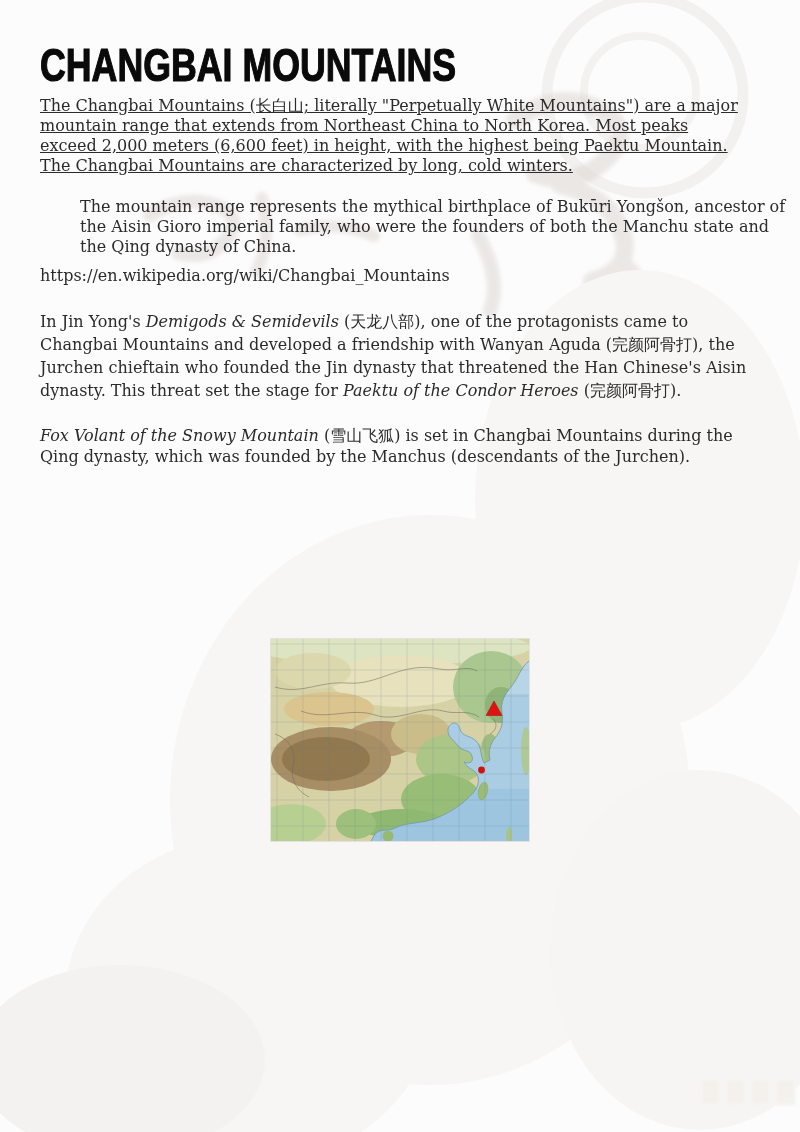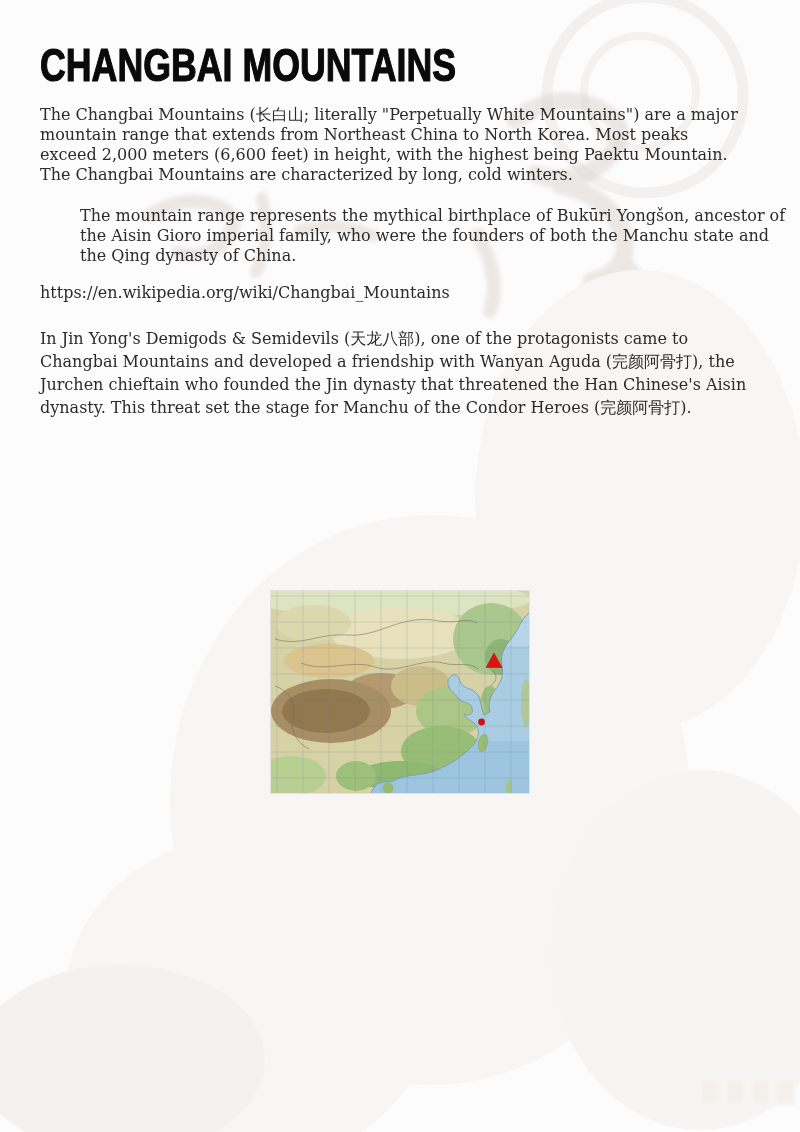--- a/index.html
+++ b/index.html
@@ -27,26 +27,26 @@
     margin:0;white-space:nowrap;
     font-family:"Liberation Sans", sans-serif;
     font-weight:900;font-size:47px;line-height:38px;letter-spacing:0;
     color:#0a0a0a;-webkit-text-stroke:1.2px #0a0a0a;
     transform:scaleX(.76);transform-origin:0 50%;
   }
   .bodytext{
     width:724px;margin:0;white-space:pre-wrap;
     font-size:16px;color:#2b2b2b;
   }
-  .p-intro  {margin-top:21px;line-height:20px;}
+  .p-intro  {margin-top:12px;line-height:20px;text-decoration:underline;}
   .p-myth   {margin-top:21px;line-height:20px;margin-left:40px;}
-  .p-url    {margin-top:17px;line-height:20px;}
+  .p-url    {margin-top:9px;line-height:20px;}
   .p-jinyong{margin-top:24px;line-height:23px;}
   .p-fox    {margin-top:23px;line-height:21px;}
-  .italic{}
+  .italic{font-style:italic;}
   
   .map-wrap{
     position:relative;z-index:2;width:258px;height:202px;
     margin:172px auto 0 auto;
     outline:1px solid #e3e2df;background:#aacde3;
   }
   .map-wrap svg{display:block;}
 </style>
 </head>
 <body>
@@ -94,22 +94,24 @@
 
   <p class="bodytext p-myth"><span>The mountain range represents the mythical birthplace of Bukūri Yongšon, ancestor of
 the Aisin Gioro imperial family, who were the founders of both the Manchu state and
 the Qing dynasty of China.</span></p>
 
   <p class="bodytext p-url">https://en.wikipedia.org/wiki/Changbai_Mountains</p>
 
   <p class="bodytext p-jinyong"><span>In Jin Yong's </span><span class="italic">Demigods &amp; Semidevils</span><span> (天龙八部), one of the protagonists came to
 Changbai Mountains and developed a friendship with Wanyan Aguda (完颜阿骨打), the
 Jurchen chieftain who founded the Jin dynasty that threatened the Han Chinese's Aisin
-dynasty. This threat set the stage for </span><span class="italic">Manchu of the Condor Heroes</span><span> (完颜阿骨打).</span></p>
+dynasty. This threat set the stage for </span><span class="italic">Paektu of the Condor Heroes</span><span> (完颜阿骨打).</span></p>
 
+  <p class="bodytext p-fox"><span class="italic">Fox Volant of the Snowy Mountain</span><span> (雪山飞狐) is set in Changbai Mountains during the
+Qing dynasty, which was founded by the Manchus (descendants of the Jurchen).</span></p>
 
   <div class="map-wrap">
     <svg width="258" height="202" viewBox="0 0 258 202">
 
       <rect x="0" y="0" width="258" height="202" fill="#aacde3"></rect>
       <rect x="0" y="0" width="258" height="55" fill="#c3dcec" opacity="0.55"></rect>
       <rect x="0" y="150" width="258" height="52" fill="#8fbedd" opacity="0.5"></rect>
       <defs>
         <clipPath id="landclip">
           <path d="M0,0 H258 V22 C250,28 248,38 240,48 C234,55 229,63 231,74 C233,85 229,93 224,99 C219,105 217,113 219,121 L213,124 C209,116 211,108 205,102 C199,96 191,98 189,90 C187,82 179,82 177,90 C176,98 183,101 187,107 C192,113 199,110 201,117 C203,124 197,125 193,123 C197,131 205,130 207,138 C209,147 203,154 197,159 C188,168 176,175 163,180 C149,185 136,183 124,189 C116,193 110,189 104,195 L100,202 H0 Z"></path>

